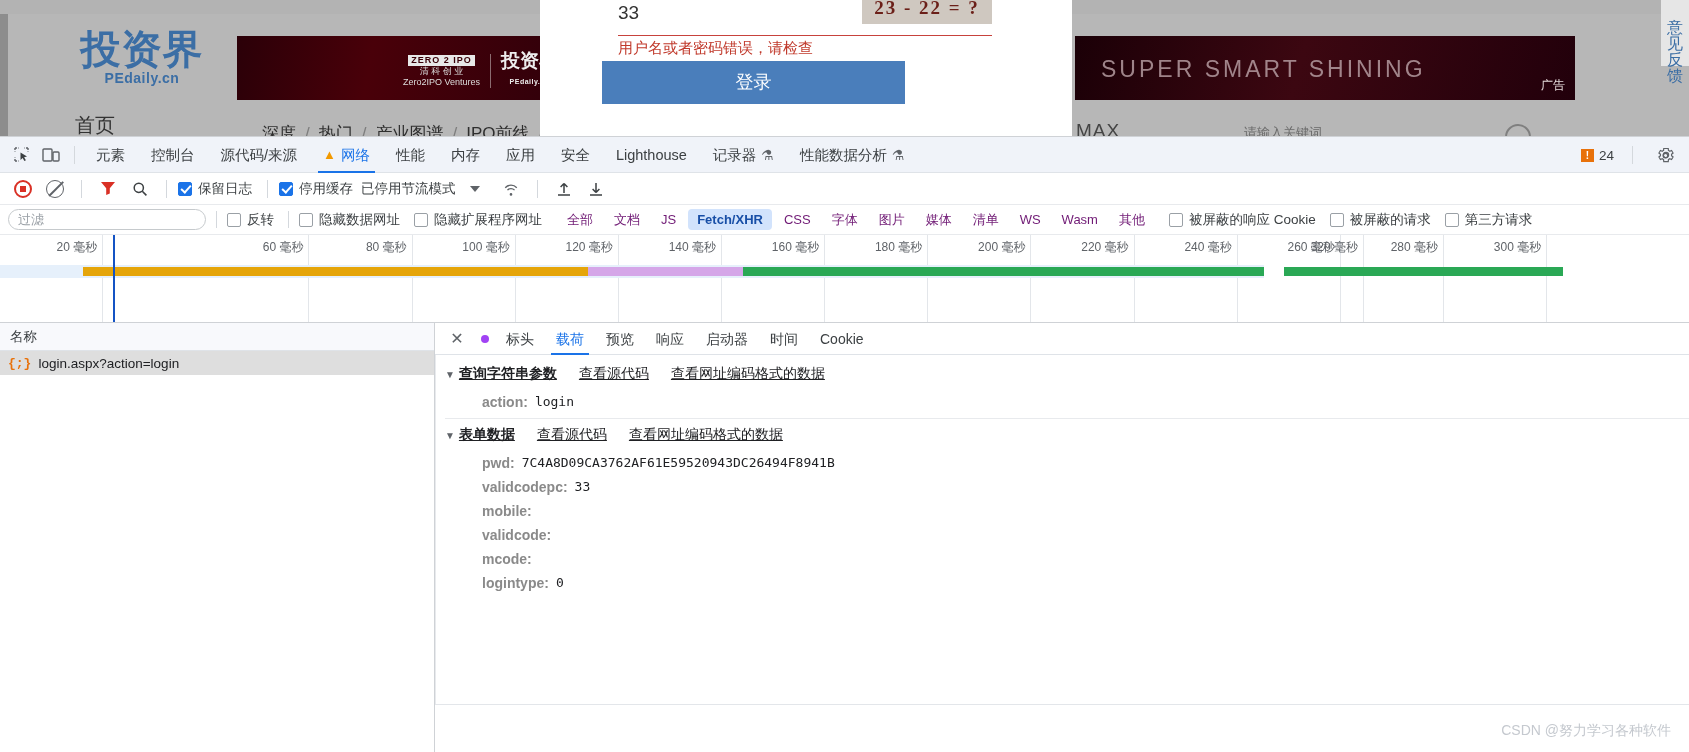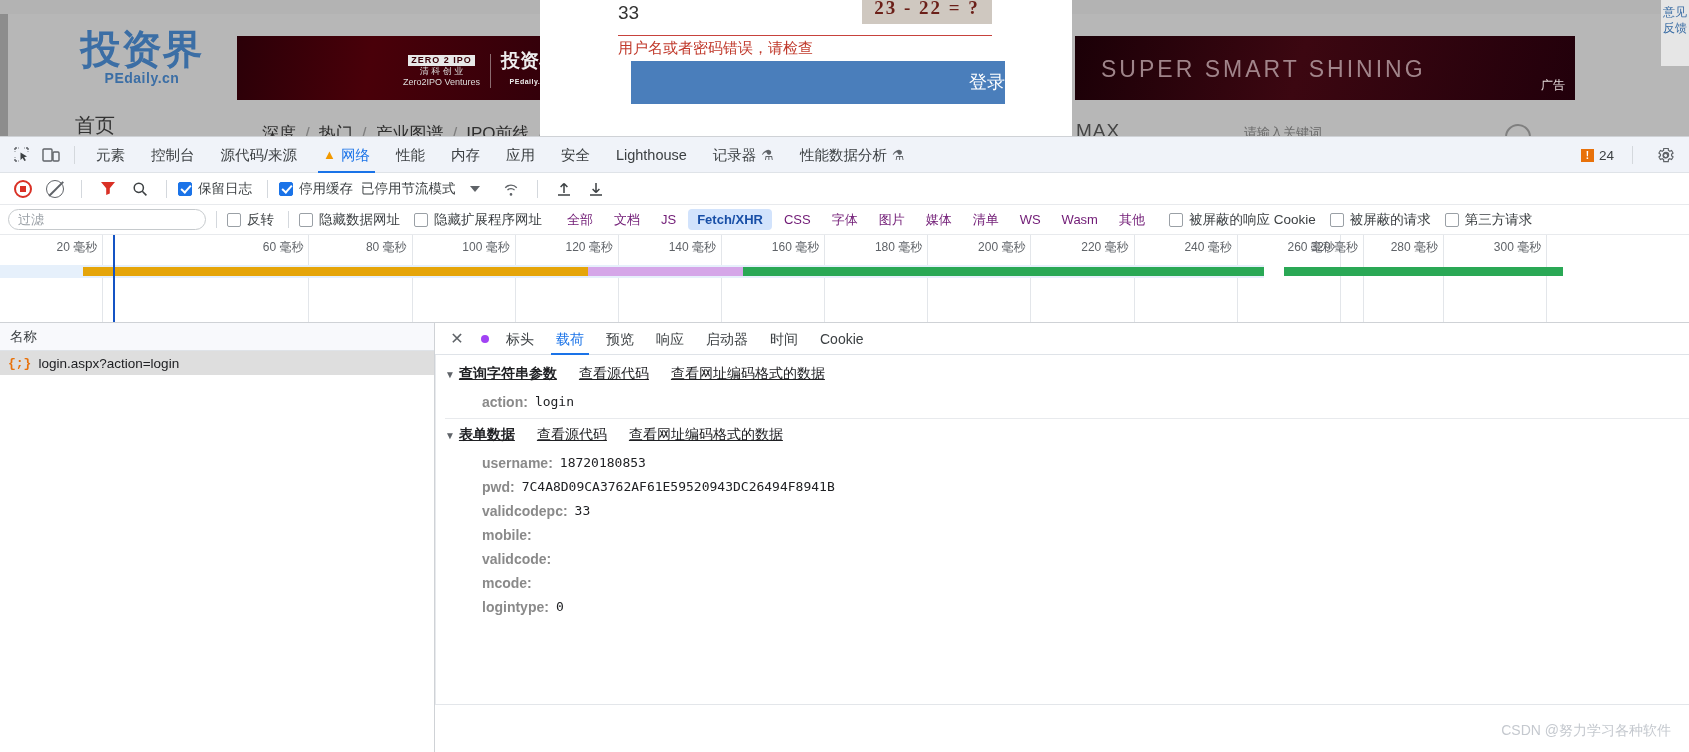--- a/index.html
+++ b/index.html
@@ -48,37 +48,37 @@
 
   .nav-home { position: absolute; left: 75px; top: 112px; font-size: 20px; color: #333; }
   .nav-crumbs { position: absolute; left: 262px; top: 122px; font-size: 17px; color: #2e2e2e; display: flex; gap: 9px; align-items: center; }
   .nav-crumbs .sep { color: #7d7d7d; }
   .nav-max { position: absolute; left: 1076px; top: 120px; font-size: 19px; color: #444; letter-spacing: 1px; }
   .nav-search-hint { position: absolute; left: 1244px; top: 124px; font-size: 13px; color: #6a6a6a; }
   .nav-search-circle { position: absolute; left: 1505px; top: 124px; width: 26px; height: 26px; border: 2px solid #7f7f7f; border-radius: 50%; }
 
   .feedback-tab {
     position: absolute; right: 0; top: 0; width: 28px; height: 66px;
-    background: #e6e6e6; color: #3b6ea5; font-size: 12px; line-height: 16px;
-    text-align: center; padding-top: 4px;
+    background: #e6e6e6; color: #3b6ea5; font-size: 16px; line-height: 16px;
+    text-align: center; padding-top: 20px;
   }
 
   
   .login-dialog { position: absolute; left: 540px; top: 0; width: 532px; height: 142px; background: #fff; }
   .captcha-row { position: absolute; left: 78px; top: 0px; width: 374px; height: 36px; border-bottom: 1px solid #c7423c; }
   .captcha-val { position: absolute; left: 0; top: 2px; font-size: 19px; color: #333; }
   .captcha-img {
     position: absolute; right: 0; top: -8px; width: 130px; height: 32px;
     background: #cfc8c0; color: #6b1f18; font-weight: bold; font-size: 19px;
     font-family: "Liberation Serif", serif; text-align: center; line-height: 32px; letter-spacing: 2px;
   }
   .login-error { position: absolute; left: 78px; top: 39px; font-size: 15px; color: #c0392b; }
   .login-btn {
-    position: absolute; left: 91px; top: 61px; width: 374px; height: 43px;
-    background: #4a7ebb; color: #fff; font-size: 18px; text-align: right; line-height: 43px;
+    position: absolute; left: 62px; top: 61px; width: 303px; height: 43px;
+    background: #4a7ebb; color: #fff; font-size: 18px; text-align: center; line-height: 43px;
     border: none; cursor: pointer;
   }
 
   
   .devtools { position: absolute; left: 0; top: 136px; width: 1689px; height: 616px; background: #fff; border-top: 1px solid #cfd2d6; }
 
   .dt-tabbar {
     height: 36px; background: #f0f3f9; display: flex; align-items: center;
     padding-left: 6px; border-bottom: 1px solid #dfe3e8; position: relative;
   }
@@ -506,24 +506,20 @@
           <div class="sec-divider"></div>
 
           <div class="sec-head">
             <span class="sec-tri">▼</span>
             <span class="sec-title">表单数据</span>
             <span class="sec-link">查看源代码</span>
             <span class="sec-link">查看网址编码格式的数据</span>
           </div>
 
           <div class="kv-row">
-            <span class="kv-k">username:</span>
-            <span class="kv-v">18720180853</span>
-          </div>
-          <div class="kv-row">
             <span class="kv-k">pwd:</span>
             <span class="kv-v">7C4A8D09CA3762AF61E59520943DC26494F8941B</span>
           </div>
           <div class="kv-row">
             <span class="kv-k">validcodepc:</span>
             <span class="kv-v">33</span>
           </div>
           <div class="kv-row">
             <span class="kv-k">mobile:</span>
             <span class="kv-v"></span>

